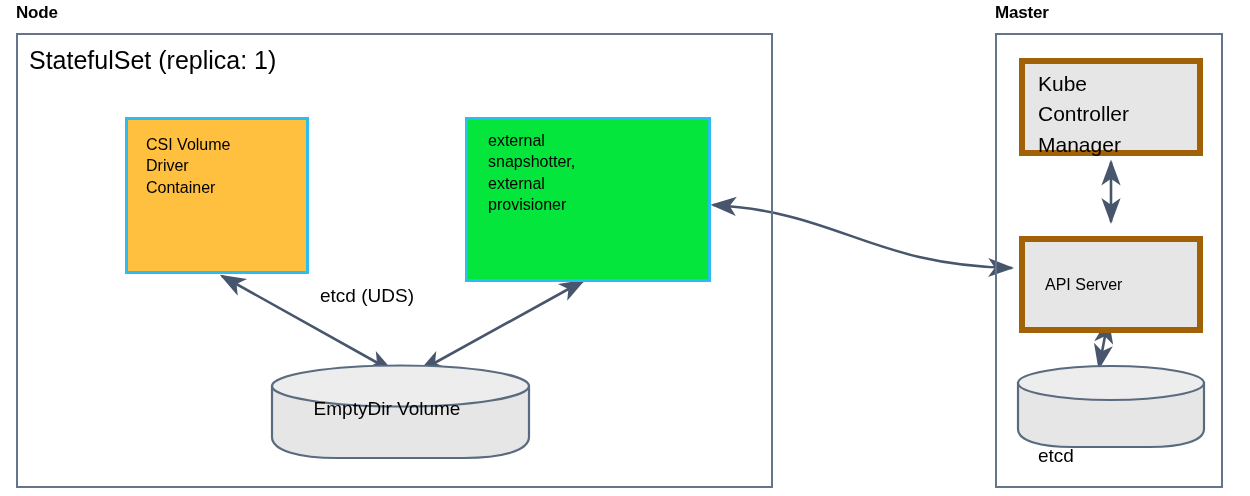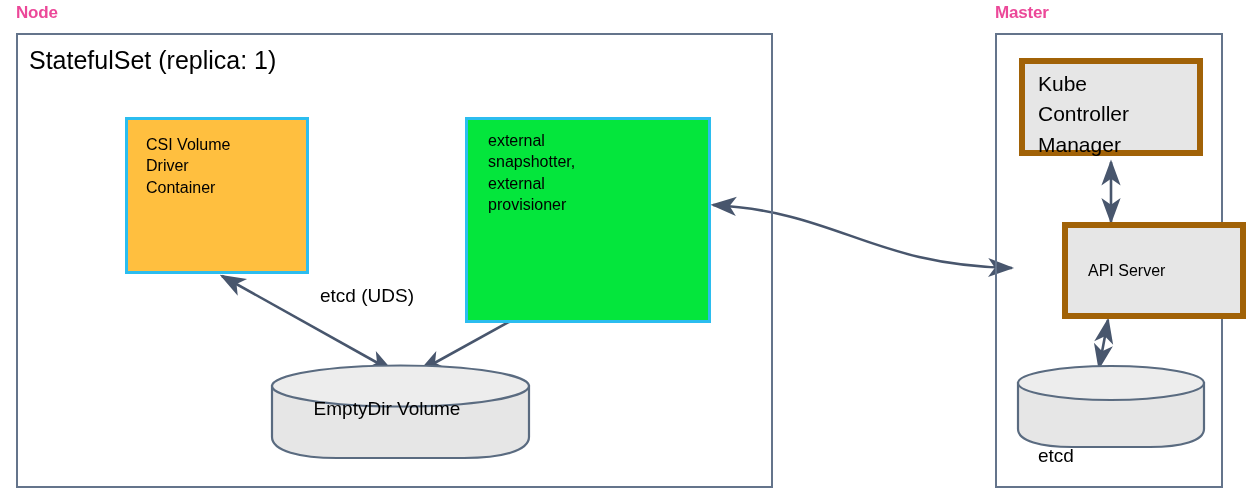--- a/index.html
+++ b/index.html
@@ -14,21 +14,21 @@
     position: relative;
     width: 1250px;
     height: 496px;
     background: #ffffff;
     overflow: hidden;
   }
   .grp-label {
     position: absolute;
     font-weight: bold;
     font-size: 17px;
-    color: #ec4899;
+    color: #000000;
     letter-spacing: -0.2px;
     white-space: nowrap;
   }
   .grp-box {
     position: absolute;
     border: 2px solid #64748b;
     background: transparent;
     box-sizing: border-box;
   }
   .grp-title {
@@ -126,40 +126,40 @@
   <div class="grp-box" style="left:16px; top:33px; width:757px; height:455px;"></div>
 
   <div class="grp-title" style="left:29px; top:46px;">StatefulSet (replica: 1)</div>
 
   <div class="node-box box-orange" style="left:125px; top:117px; width:184px; height:157px; padding:14px 0 0 18px;">
     <div class="txt">CSI Volume
 Driver
 Container</div>
   </div>
 
-  <div class="node-box box-green" style="left:465px; top:117px; width:246px; height:206px; padding:10px 0 0 20px;">
+  <div class="node-box box-green" style="left:465px; top:117px; width:246px; height:165px; padding:10px 0 0 20px;">
     <div class="txt">external
 snapshotter,
 external
 provisioner</div>
   </div>
 
   <div class="cyl-label" style="left:272px; top:398px; width:230px;">EmptyDir Volume</div>
 
   <div class="edge-label" style="left:320px; top:285px;">etcd (UDS)</div>
 
   <div class="grp-label" style="left:995px; top:3px;">Master</div>
 
   <div class="grp-box" style="left:995px; top:33px; width:228px; height:455px;"></div>
 
   <div class="node-box box-gray" style="left:1019px; top:58px; width:184px; height:98px; padding:5px 0 0 13px;">
     <div class="txt" style="font-size:21px; line-height:1.45;">Kube
 Controller
 Manager</div>
   </div>
 
-  <div class="node-box box-gray" style="left:1019px; top:222px; width:184px; height:97px; align-items:center; padding-left:20px;margin-left:43px;">
+  <div class="node-box box-gray" style="left:1019px; top:236px; width:184px; height:97px; align-items:center; padding-left:20px;">
     <div class="txt">API Server</div>
   </div>
 
   <div class="cyl-label" style="left:1038px; top:402px; width:120px; text-align:left;margin-top:43px;">etcd</div>
 
 </div>
 
 </body></html>

